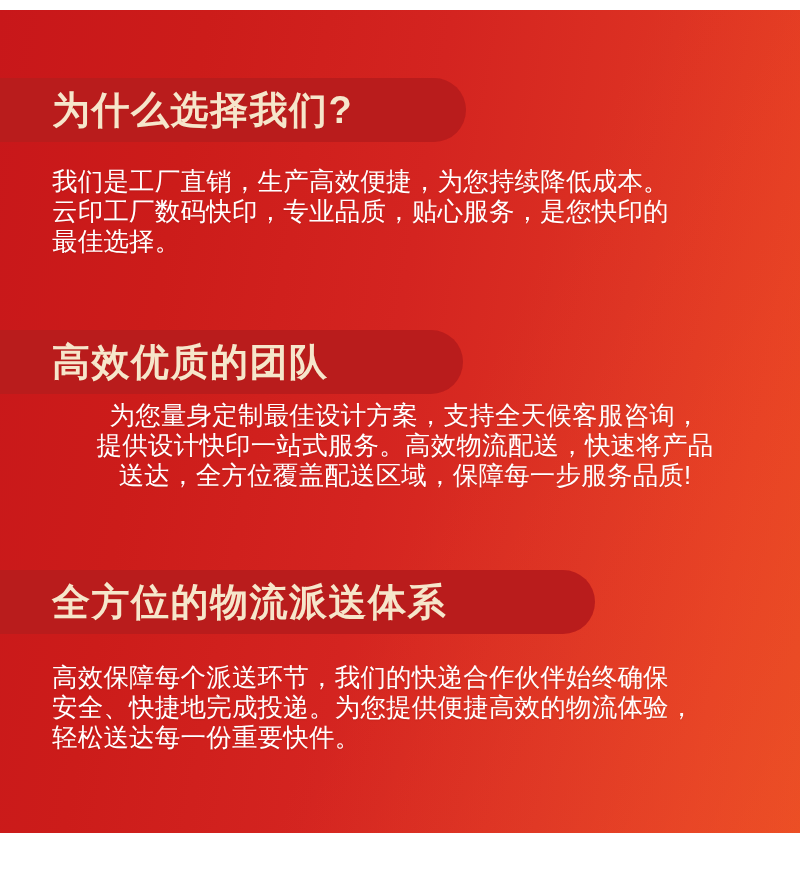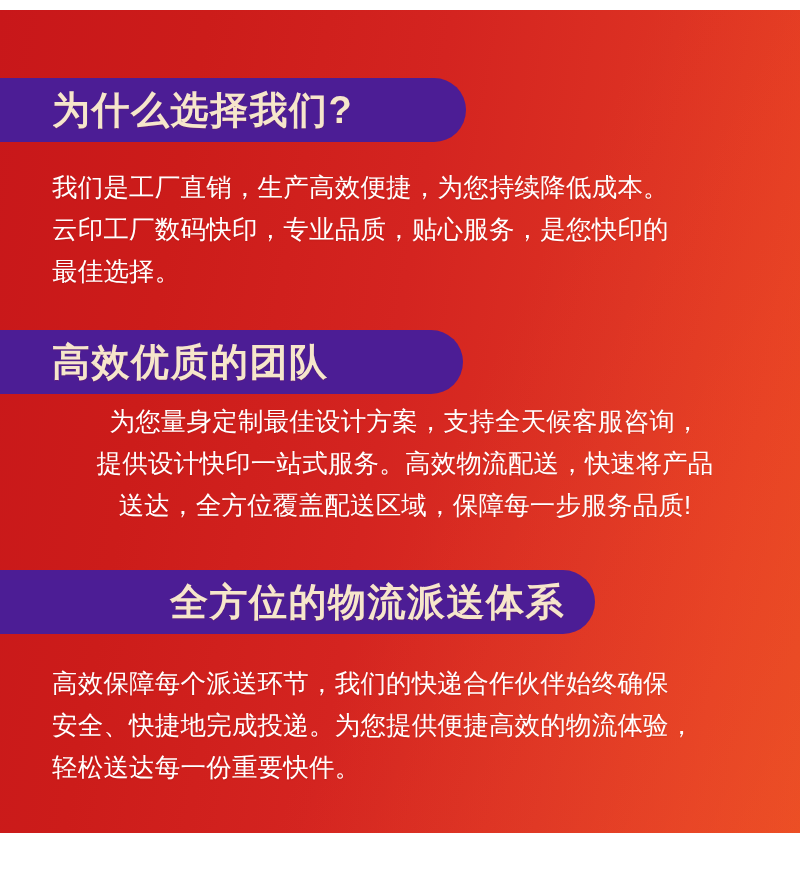--- a/index.html
+++ b/index.html
@@ -67,21 +67,21 @@
     position: absolute;
     left: 0;
     width: 800px;
   }
 
   
   .pill {
     position: absolute;
     left: 0;
     height: 64px;
-    background: #4c1d95;
+    background: #b91c1c;
     border-radius: 0 34px 34px 0;
     display: flex;
     align-items: center;
     box-sizing: border-box;
     padding-left: 52px;
     padding-right: 30px;
   }
   .pill-label {
     color: #f6e6cb;
     font-size: 38px;
@@ -92,37 +92,37 @@
     text-shadow: 0 1px 0 rgba(160,40,20,0.18);
   }
 
   .body-text {
     position: absolute;
     left: 52px;
     width: 706px;
     color: #ffffff;
     font-size: 25.5px;
     font-weight: 500;
-    line-height: 42px;
+    line-height: 30px;
     letter-spacing: 0.2px;
     white-space: pre-line;
     text-shadow: 0 1px 1px rgba(150,25,15,0.25);
   }
 
   
   #section-0 { top: 78px; }
   #section-0 .pill      { top: 0; width: 466px; }
   #section-0 .body-text { top: 88px; }
 
   #section-1 { top: 314px; }
   #section-1 .pill      { top: 16px; width: 463px; }
   #section-1 .body-text { top: 86px; text-align: center; }
 
   #section-2 { top: 570px; }
-  #section-2 .pill      { top: 0; width: 595px; justify-content: flex-end; }
+  #section-2 .pill      { top: 0; width: 595px; }
   #section-2 .body-text { top: 92px; }
 </style>
 </head>
 <body>
 
 <div id="promo-banner">
 
   <div class="banner-bg">
     <div class="banner-sheen"></div>
   </div>

